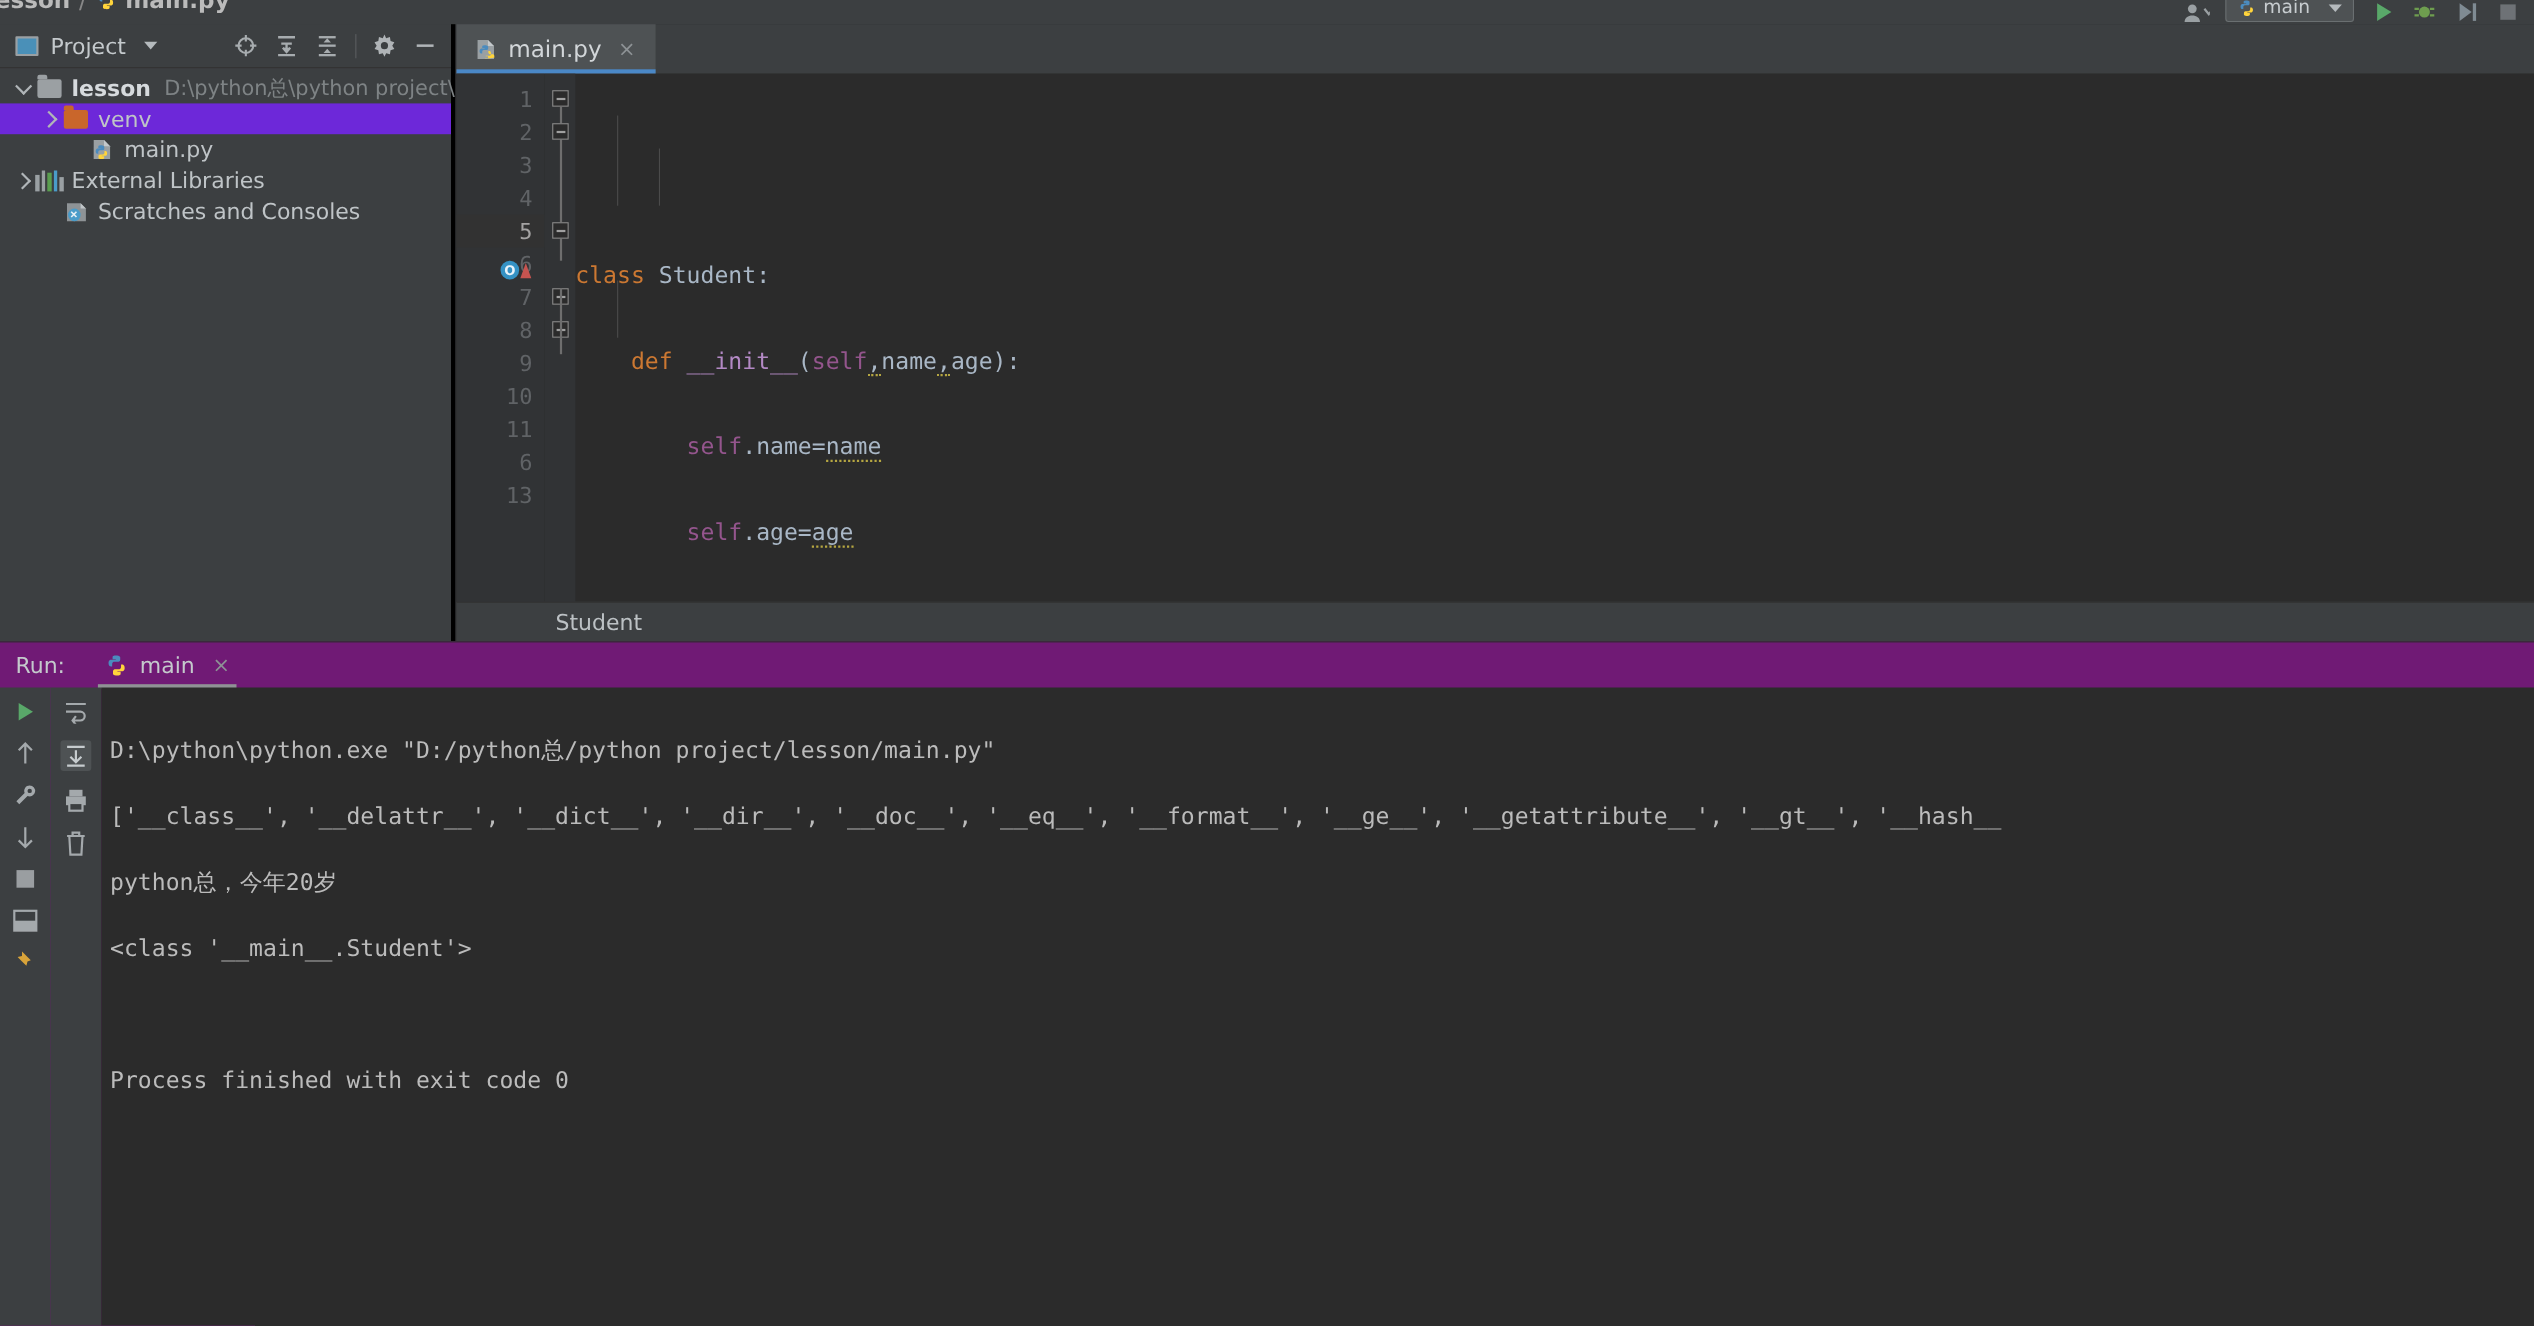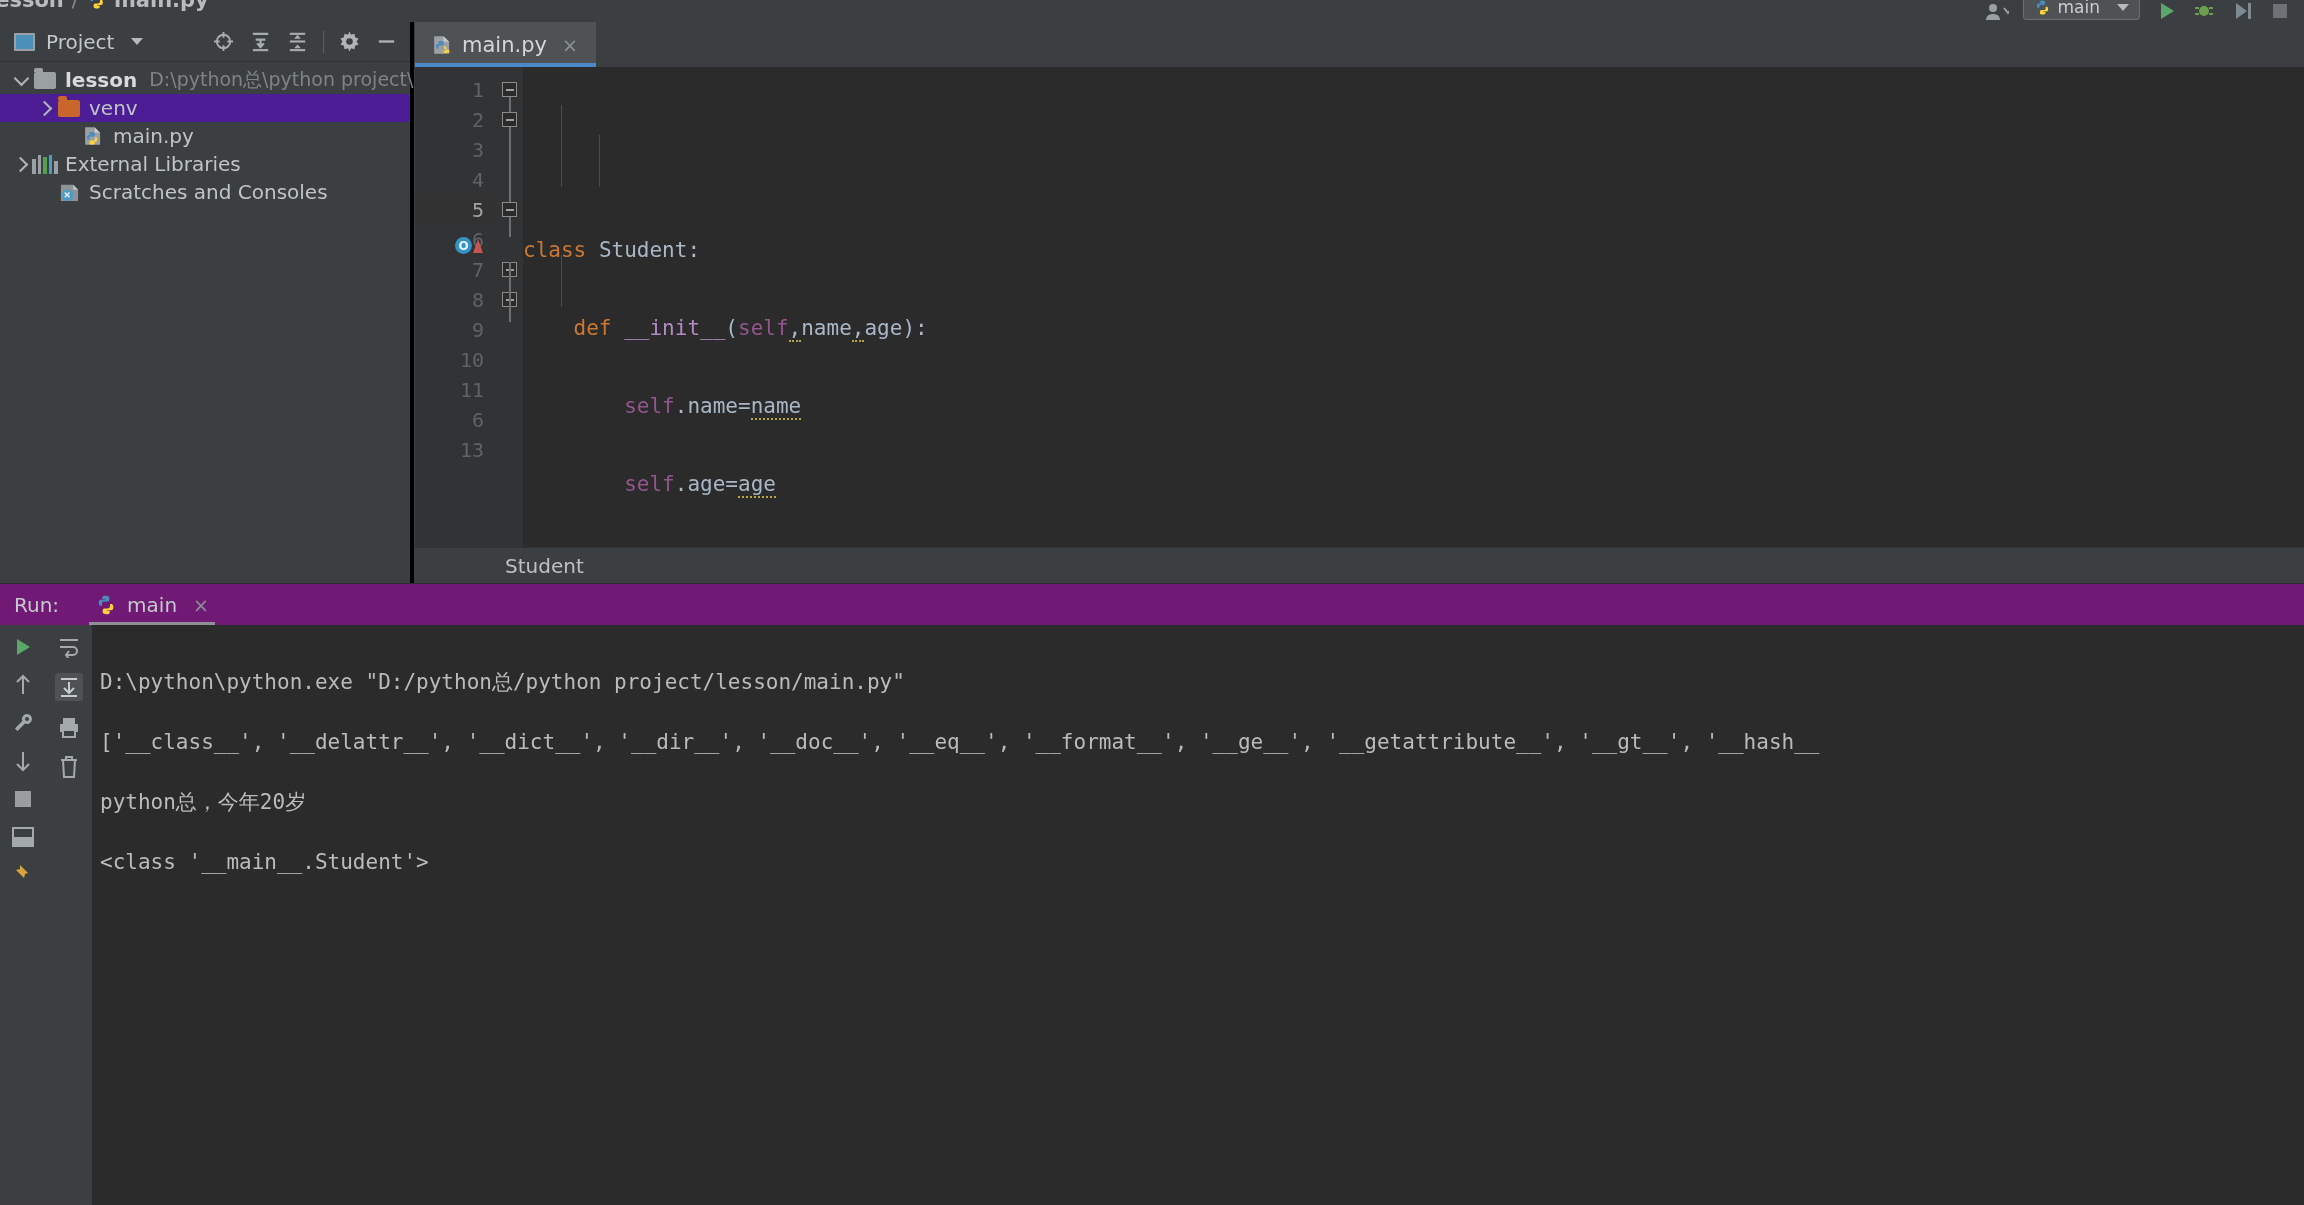--- a/index.html
+++ b/index.html
@@ -61,21 +61,21 @@
   }
   .ph-icons { display: flex; align-items: center; gap: 14px; padding-right: 4px; }
   .ph-ico { width: 23px; height: 23px; opacity: .86; }
   .ph-div { width: 1px; height: 22px; background: #5a5e60; }
 
   .tree { padding-top: 4px; font-size: 20px; color: #bfc4c7; }
   .tree-row {
     display: flex; align-items: center; height: 28px;
     padding-left: 10px; white-space: nowrap; cursor: default;
   }
-  .tree-row.sel { background: #4c1d95; }
+  .tree-row.sel { background: #6d28d9; }
   .tw { width: 22px; display: flex; align-items: center; justify-content: center; flex: none; }
   .chev { width: 11px; height: 11px; border-right: 2.4px solid #b0b5b8; border-bottom: 2.4px solid #b0b5b8; }
   .chev.right { transform: rotate(-45deg); margin-left: -2px; }
   .chev.down  { transform: rotate(45deg); margin-top: -4px; }
   .ico-slot { width: 26px; display: flex; align-items: center; justify-content: center; flex: none; margin-right: 7px; }
   .folder { width: 22px; height: 17px; border-radius: 2px; position: relative; }
   .folder::before {
     content: ""; position: absolute; left: 0; top: -4px;
     width: 9px; height: 4px; border-radius: 2px 2px 0 0; background: inherit;
   }
@@ -493,15 +493,16 @@
           </svg>
       </span>
     </div>
 
     <div class="console">
 <div>D:\python\python.exe "D:/python总/python project/lesson/main.py"</div>
 <div>['__class__', '__delattr__', '__dict__', '__dir__', '__doc__', '__eq__', '__format__', '__ge__', '__getattribute__', '__gt__', '__hash__</div>
 <div>python总，今年20岁</div>
 <div>&lt;class '__main__.Student'&gt;</div>
 <div>&nbsp;</div>
+<div>Process finished with exit code 0</div>
     </div>
   </div>
 </div>
 
 </body></html>

